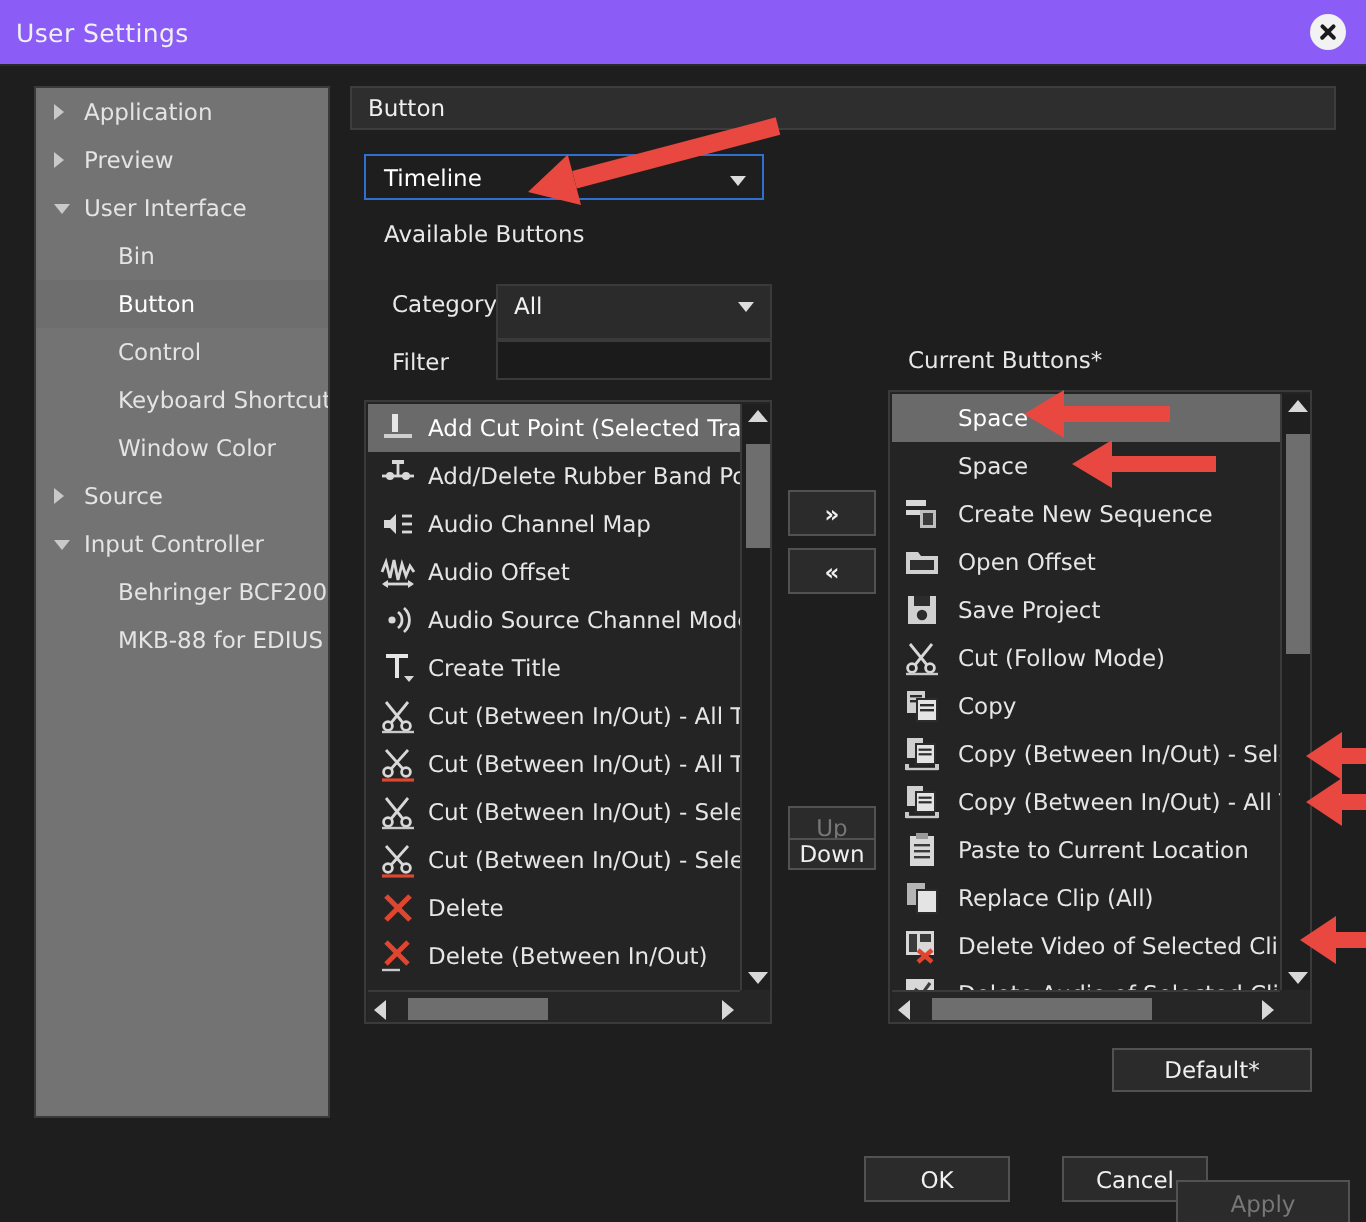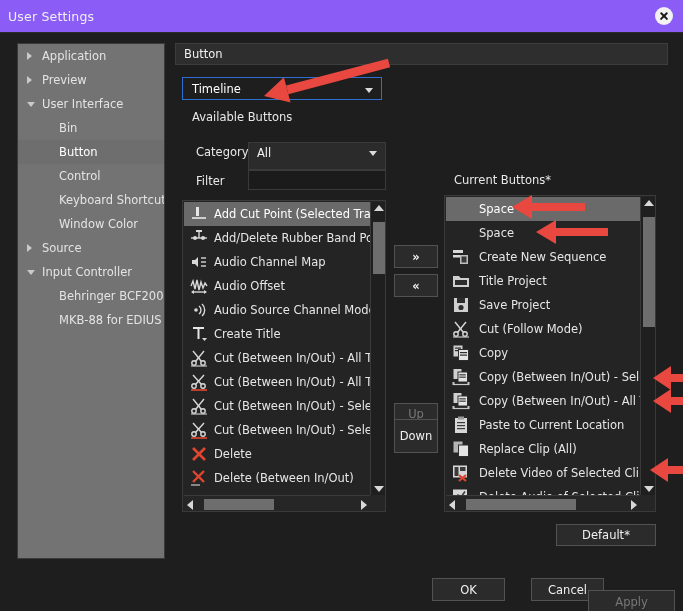--- a/index.html
+++ b/index.html
@@ -246,21 +246,21 @@
     font-size: 11.5px;
     font-family: "DejaVu Sans", "Liberation Sans", sans-serif;
     text-align: center;
     cursor: pointer;
     padding: 0;
   }
   .btn.disabled { color: #777777; margin-top: 12px; }
   .btn-move-right { left: 394px; top: 245px; width: 44px; height: 23px; font-weight: bold; }
   .btn-move-left  { left: 394px; top: 274px; width: 44px; height: 23px; font-weight: bold; }
   .btn-up         { left: 394px; top: 391px; width: 44px; height: 22px; }
-  .btn-down       { left: 394px; top: 419px; width: 44px; height: 34px; }
+  .btn-down       { left: 394px; top: 419px; width: 44px; height: 16px; }
 
   .btn-default { left: 556px; top: 524px; width: 100px; height: 22px; }
   .btn-ok      { left: 432px; top: 578px; width: 73px; height: 23px; }
   .btn-cancel  { left: 531px; top: 578px; width: 73px; height: 23px; }
   .btn-apply   { left: 588px; top: 578px; width: 87px; height: 23px; }
 
   
   .anno { position: absolute; pointer-events: none; }
 </style>
 </head>
@@ -477,21 +477,21 @@
               <rect x="8" y="7" width="8" height="9" fill="#bdbdbd"></rect>
               <rect x="9.5" y="8.5" width="5" height="6" fill="#3a3a3a"></rect>
             </svg></span>
           <span class="txt">Create New Sequence</span>
         </div>
         <div class="row">
           <span class="ico"><svg viewBox="0 0 18 18">
               <path d="M1 4 L7 4 L8.5 6 L17 6 L17 15 L1 15 Z" fill="#d0d0d0"></path>
               <path d="M3 8 L15 8 L15 13 L3 13 Z" fill="#2c2c2c"></path>
             </svg></span>
-          <span class="txt">Title Project</span>
+          <span class="txt">Open Offset</span>
         </div>
         <div class="row">
           <span class="ico"><svg viewBox="0 0 18 18">
               <rect x="2" y="2" width="14" height="14" fill="#d0d0d0"></rect>
               <rect x="5" y="2" width="8" height="5" fill="#2c2c2c"></rect>
               <circle cx="9" cy="11.5" r="2.6" fill="#2c2c2c"></circle>
             </svg></span>
           <span class="txt">Save Project</span>
         </div>
         <div class="row">

